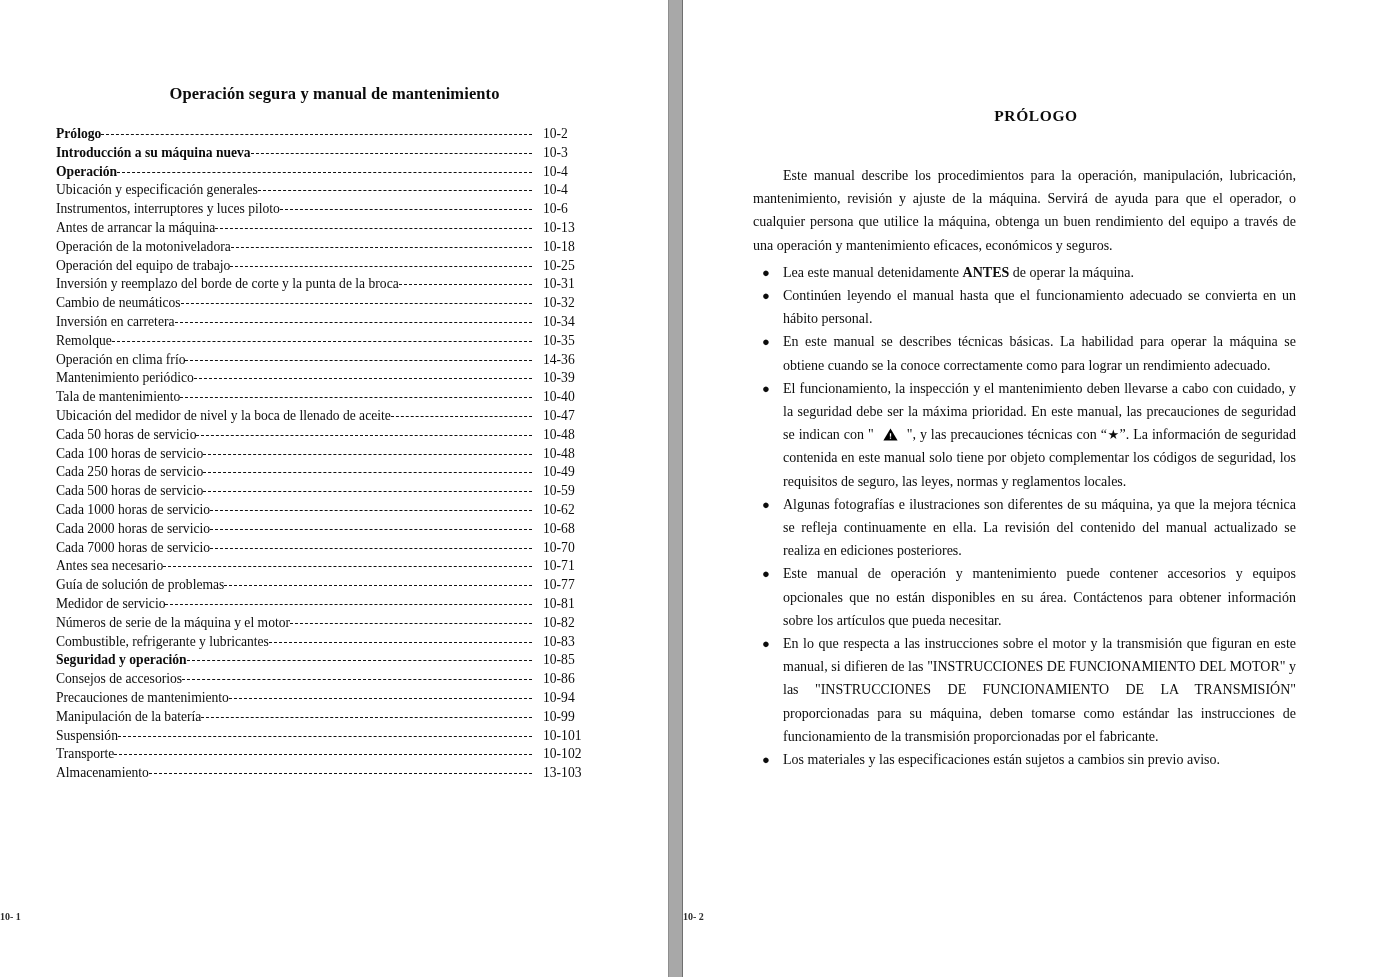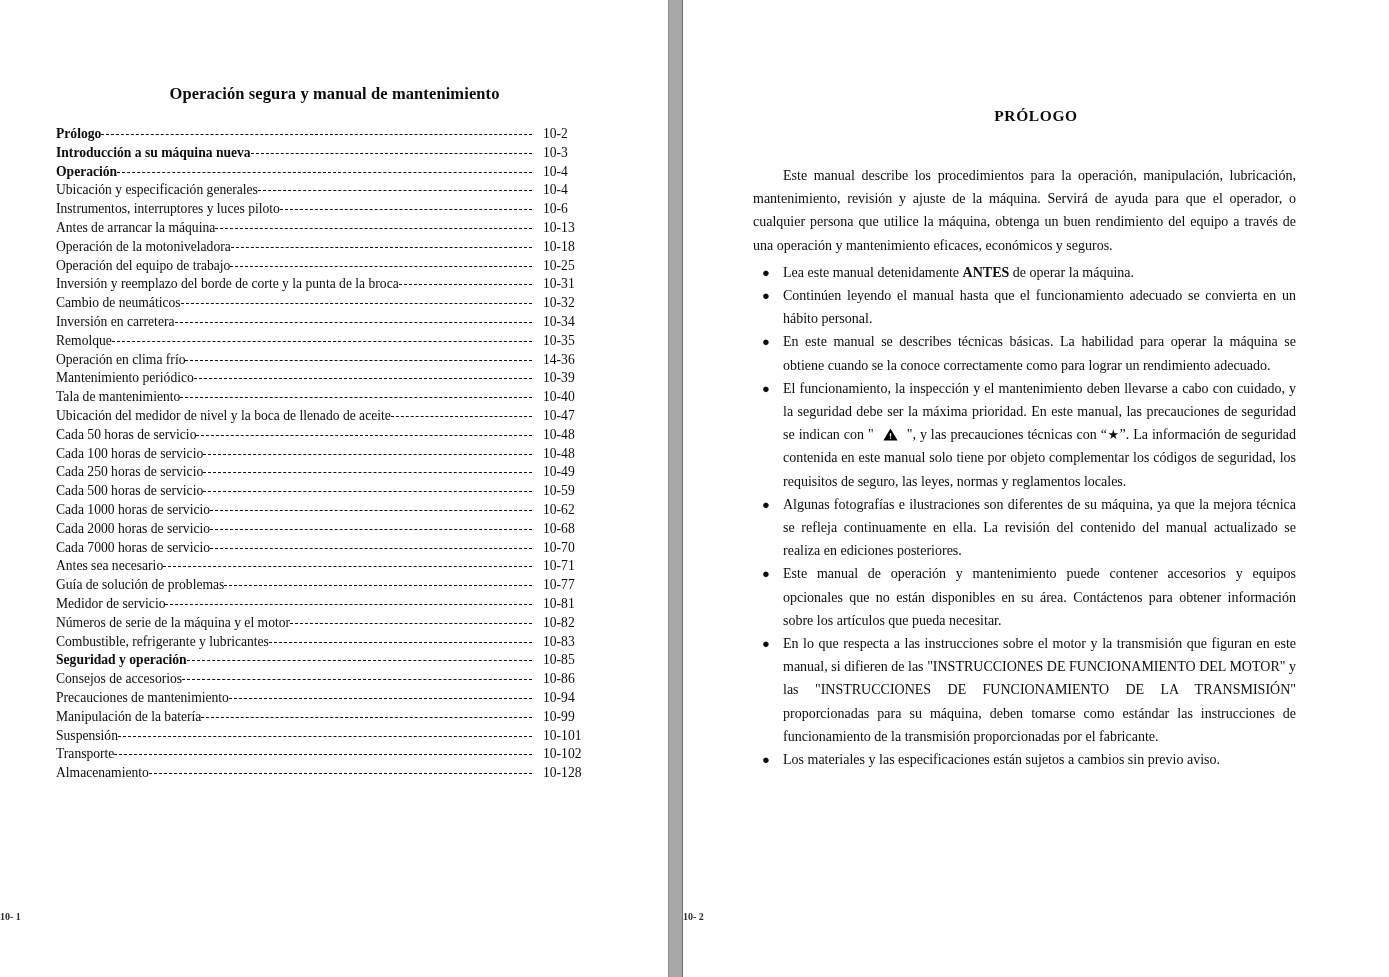--- a/index.html
+++ b/index.html
@@ -343,21 +343,21 @@
           <span class="toc-page">10-101</span>
         </div>
         <div class="toc-row">
           <span class="toc-label">Transporte</span>
           <span class="toc-leader"></span>
           <span class="toc-page">10-102</span>
         </div>
         <div class="toc-row">
           <span class="toc-label">Almacenamiento</span>
           <span class="toc-leader"></span>
-          <span class="toc-page">10-128</span>
+          <span class="toc-page">13-103</span>
         </div>
       </div>
 
     <div class="footer-num">10- 1</div>
   </div>
 
   <div class="gutter"></div>
 
   <div class="page page-right">
 

